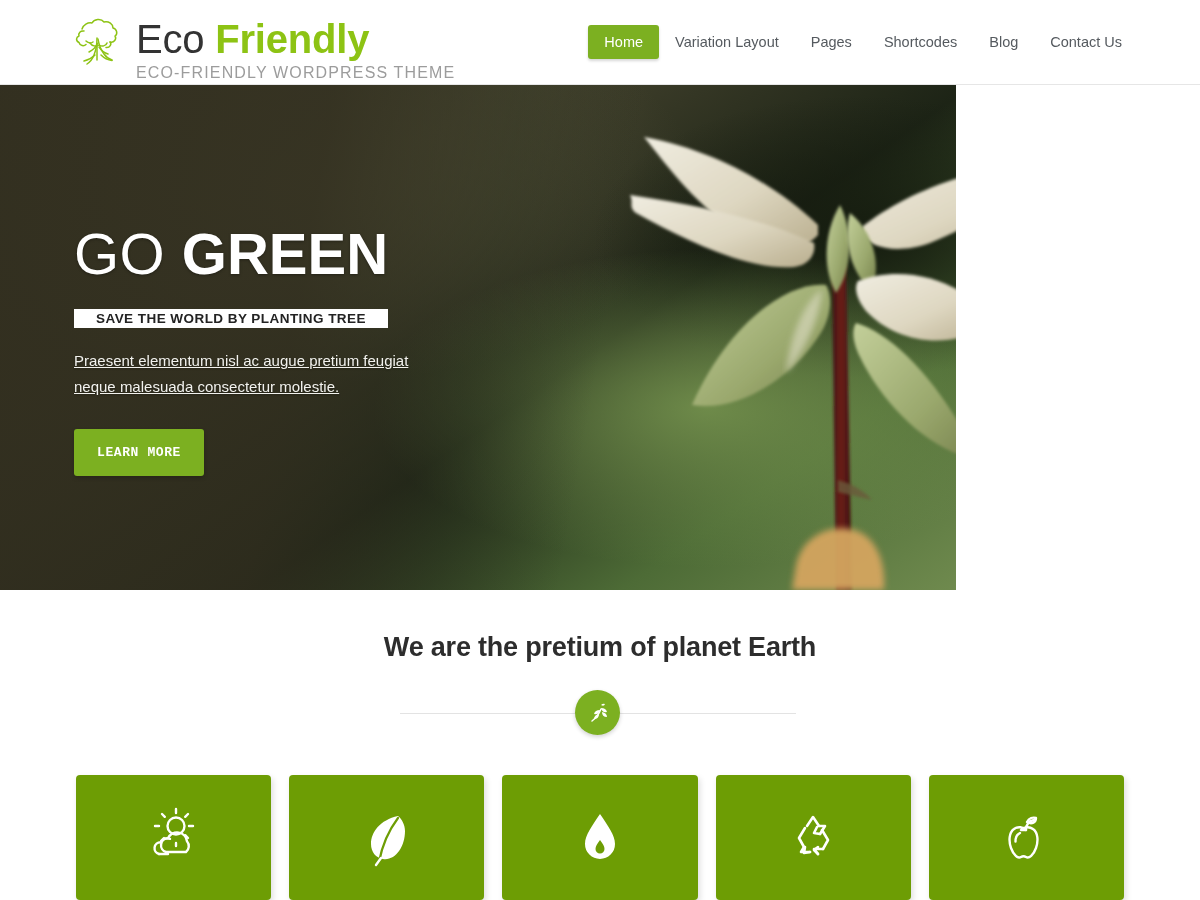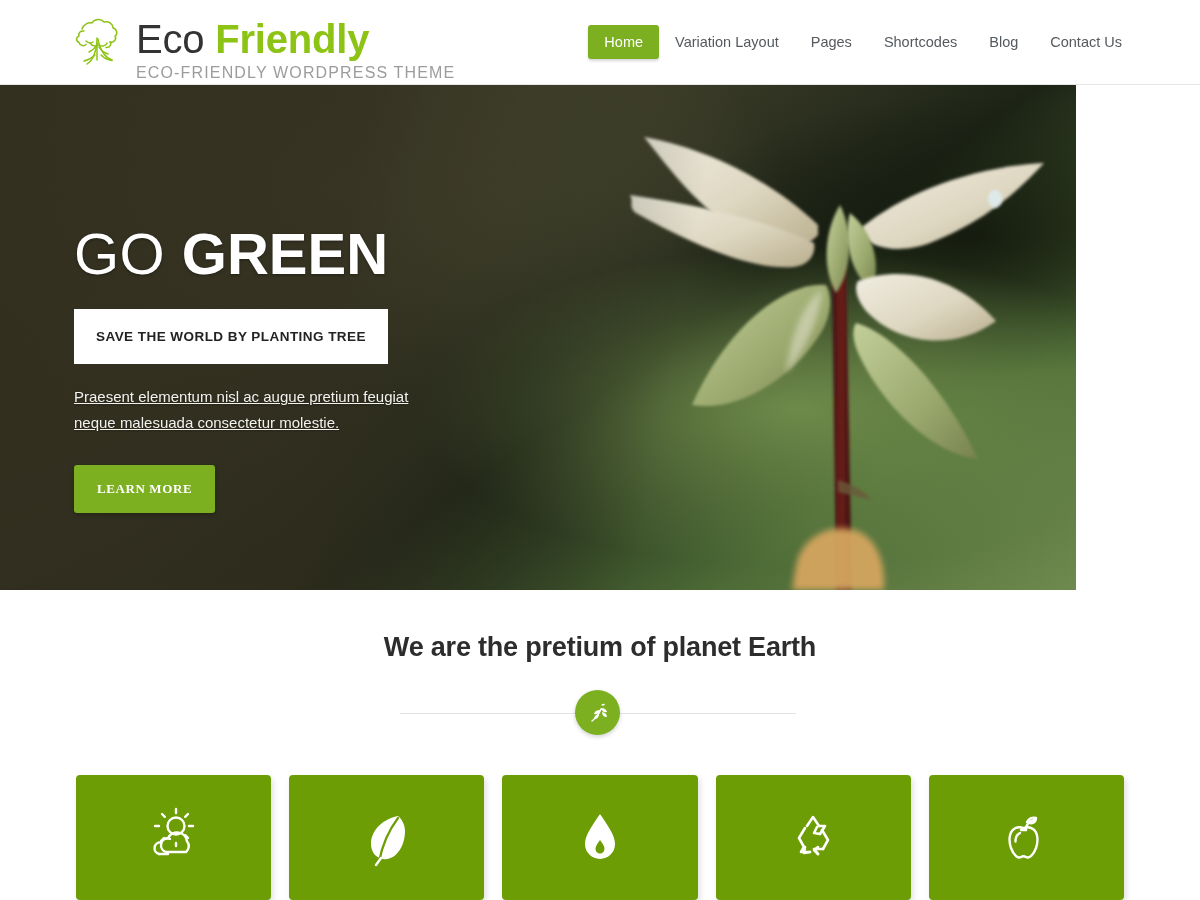--- a/index.html
+++ b/index.html
@@ -45,21 +45,21 @@
     cursor: pointer;
   }
   .nav-item.active {
     background: #7cb021; color: #ffffff;
     box-shadow: 0 2px 3px rgba(0,0,0,.16);
   }
 
   
   .hero {
     position: absolute; top: 85px; left: 0;
-    width: 1076px; height: 505px; overflow: hidden;
+    width: 956px; height: 505px; overflow: hidden;
     background: #3f3f2c;
   }
   .hero-photo {
     position: absolute; inset: 0;
     background:
       radial-gradient(ellipse 50% 45% at 74% 64%, rgba(120,150,80,.85), rgba(120,150,80,0) 70%),
       radial-gradient(ellipse 40% 40% at 90% 30%, rgba(20,26,14,.95), rgba(20,26,14,0) 70%),
       radial-gradient(ellipse 60% 55% at 30% 20%, rgba(86,84,58,.9), rgba(86,84,58,0) 72%),
       linear-gradient(145deg, #55523a 0%, #46442f 30%, #1d2416 58%, #4d6b36 80%, #6f8a4e 100%);
   }
@@ -72,36 +72,36 @@
 
   .hero-copy { position: absolute; left: 74px; top: 140px; width: 420px; }
   .hero-title {
     font-size: 58px; line-height: 1; color: #ffffff;
     font-weight: 300; letter-spacing: 0.5px;
     text-shadow: 0 1px 3px rgba(0,0,0,.35);
   }
   .hero-title .strong { font-weight: 700; letter-spacing: 0px; }
   .hero-banner {
     margin-top: 26px; background: #ffffff;
-    display: inline-block; padding: 20px 22px;
+    display: inline-block; padding: 2px 22px;
     font-size: 13.5px; font-weight: 700; color: #232323;
     letter-spacing: 0.45px;
   }
   .hero-desc {
     margin-top: 20px; font-size: 15px; line-height: 1.75;
     color: #f2f2ee; width: 340px;
     text-shadow: 0 1px 2px rgba(0,0,0,.35);
     text-decoration: underline;
   }
   .hero-btn {
     margin-top: 28px; display: inline-block;
     background: #7cb021; color: #ffffff;
     font-size: 13px; font-weight: 700; letter-spacing: 0.6px;
     padding: 16px 23px; border: none; border-radius: 3px;
-    cursor: pointer; font-family: Liberation Serif, serif;
+    cursor: pointer; font-family: Liberation Mono, monospace;
     box-shadow: 0 2px 4px rgba(0,0,0,.2);
   }
 
   
   .services { position: absolute; top: 590px; left: 0; width: 1200px; height: 310px; background: #ffffff; }
   .section-title {
     position: absolute; top: 42px; left: 0; width: 1200px;
     text-align: center; font-size: 27px; font-weight: 700;
     color: #2d2d2d; letter-spacing: -0.2px;
   }

